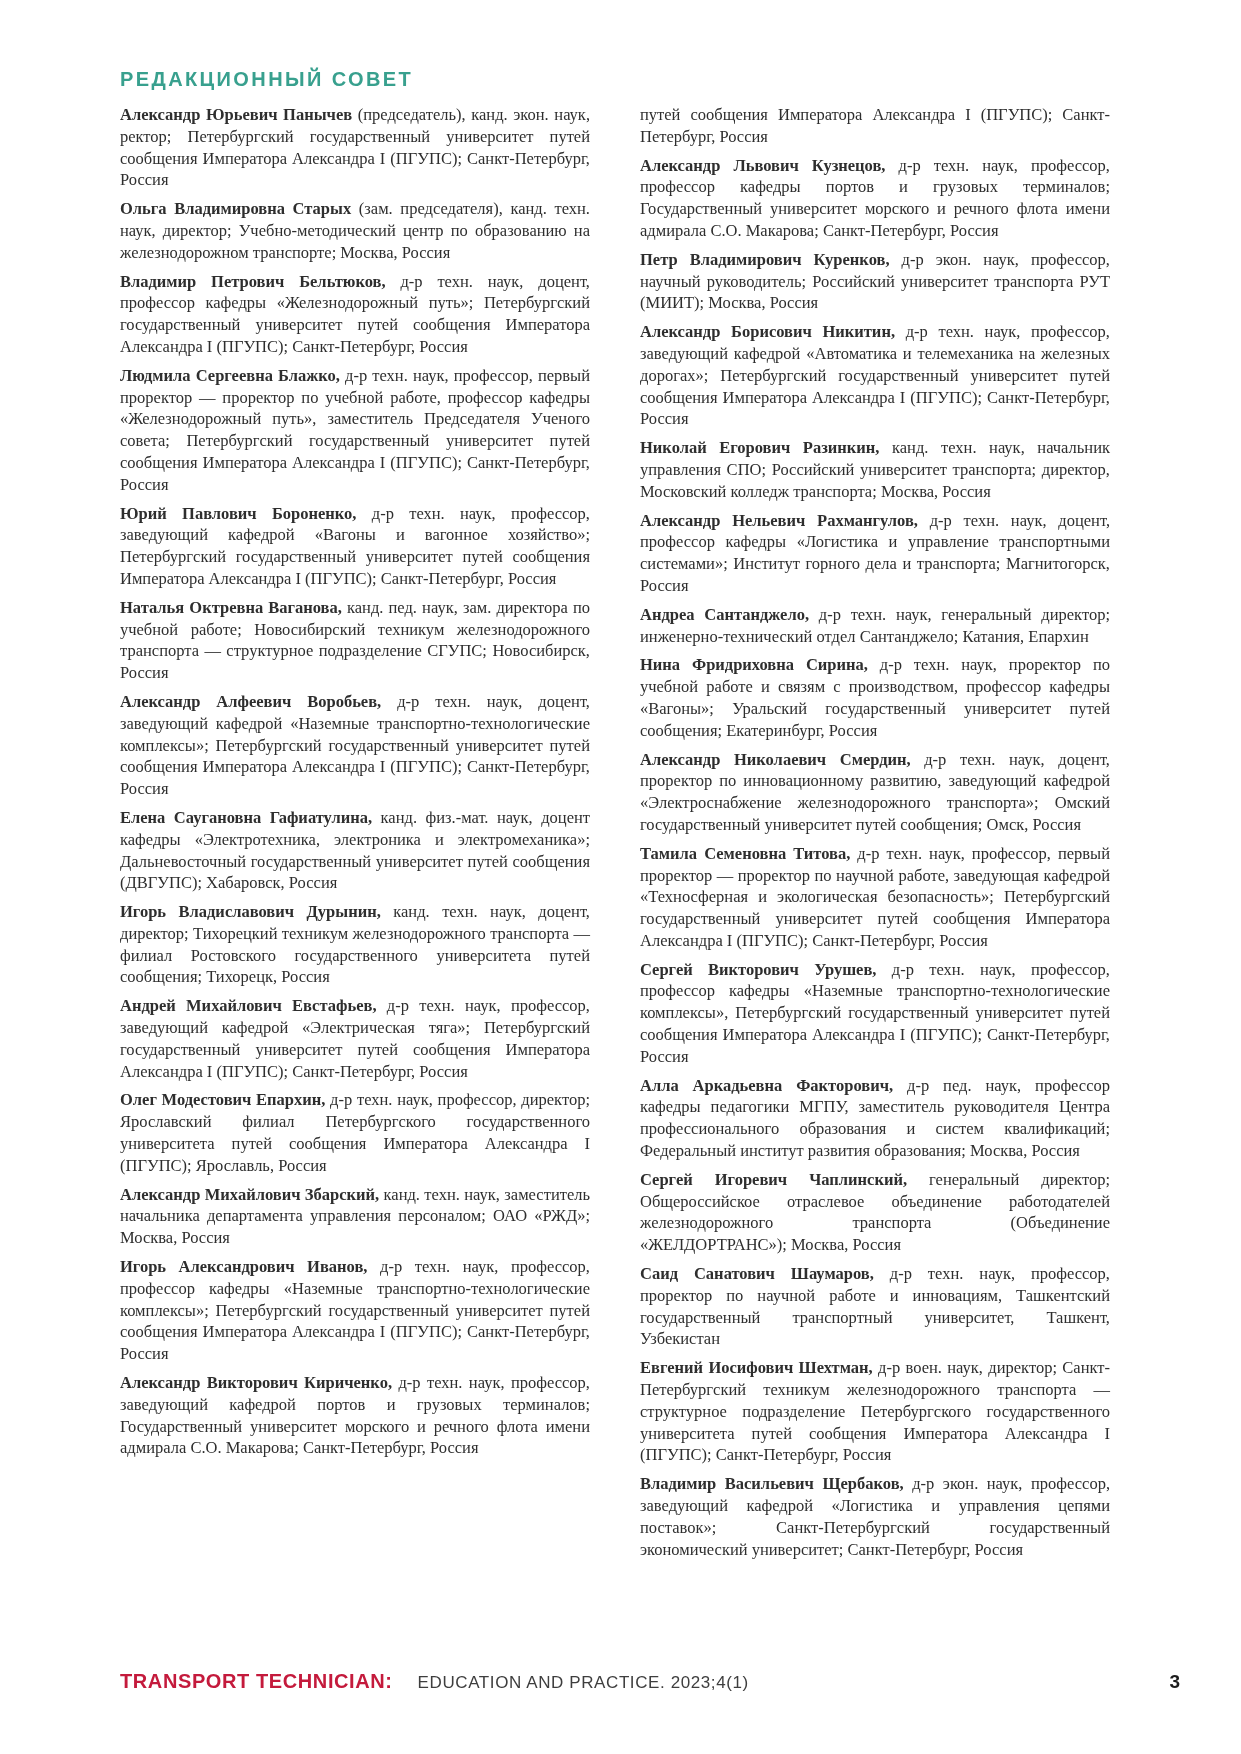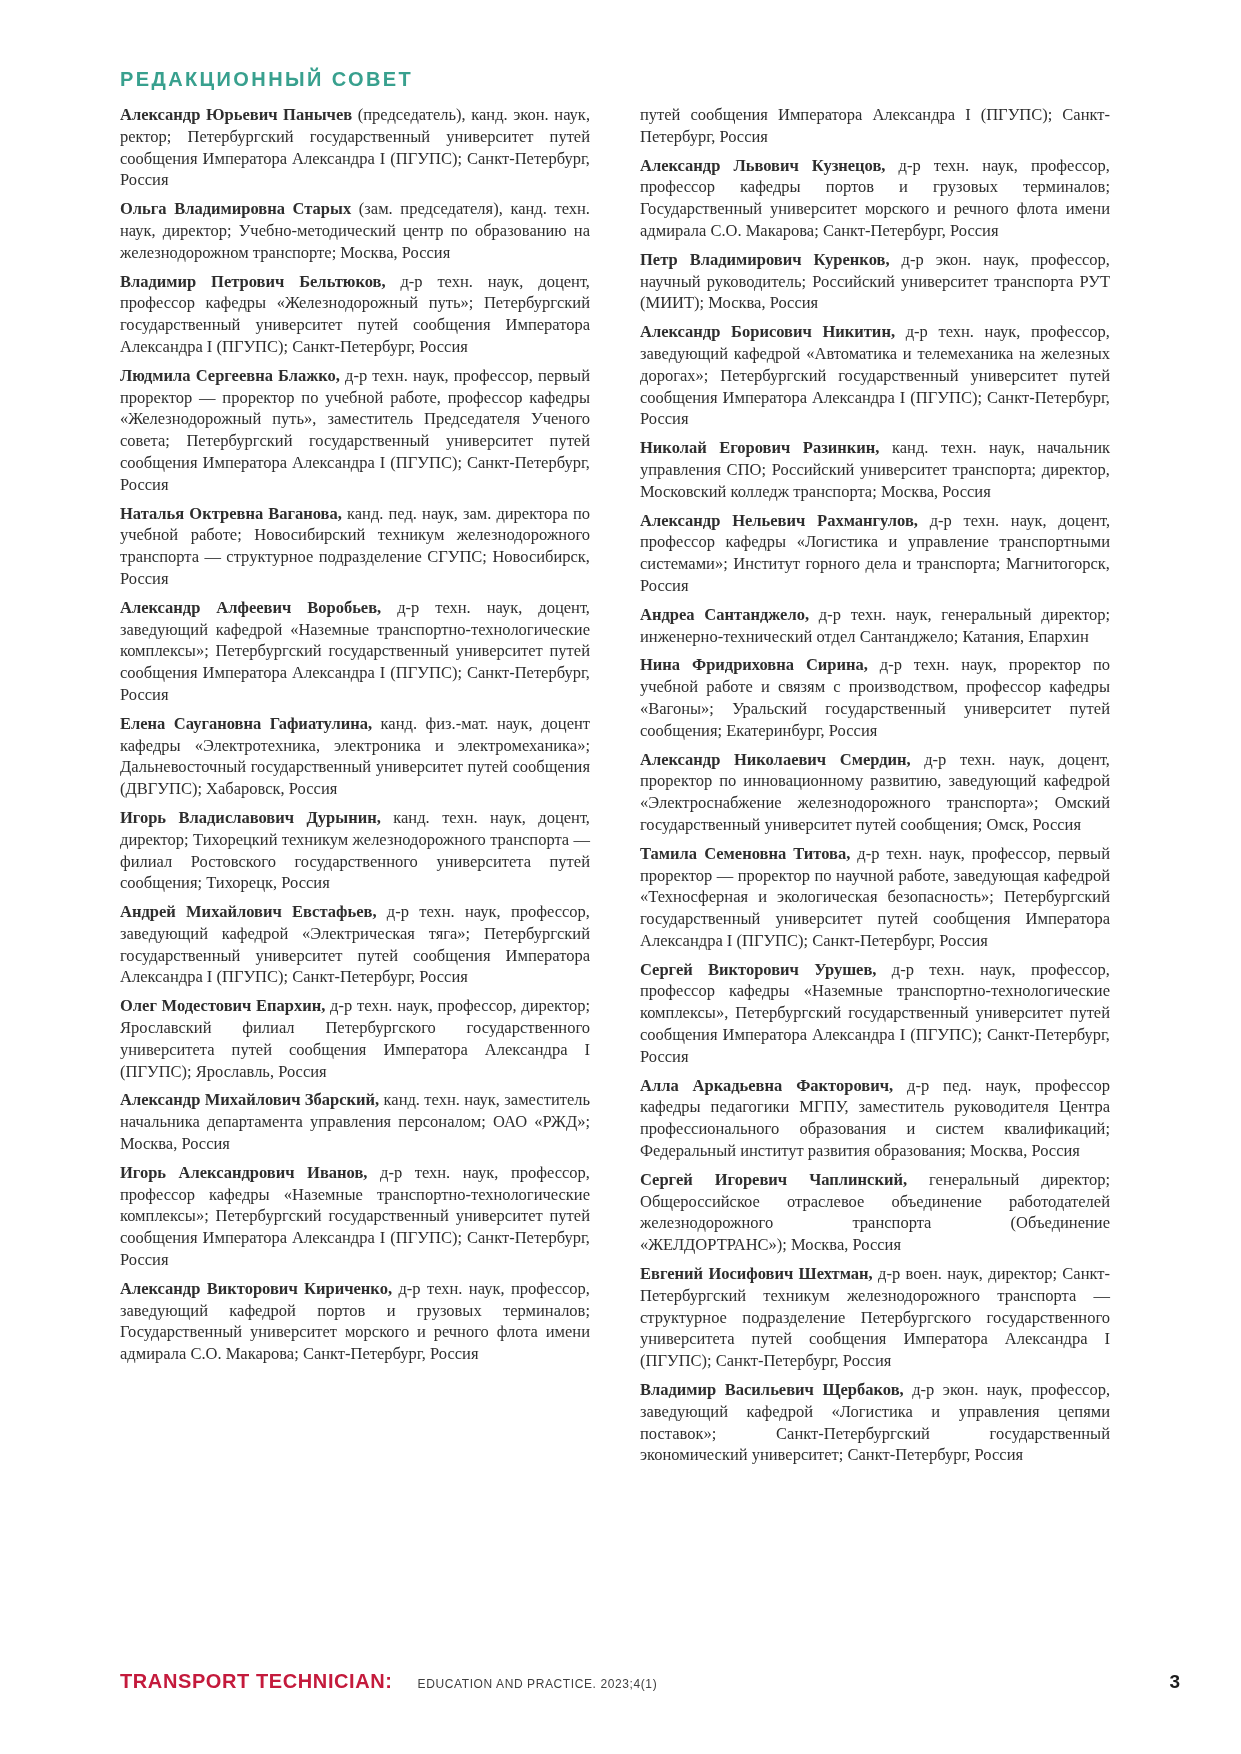--- a/index.html
+++ b/index.html
@@ -31,35 +31,36 @@
     text-align:justify;text-justify:inter-word;
     hyphens:auto;-webkit-hyphens:auto;
   }
   .entry b{font-weight:700;}
   .footer{
     position:absolute;left:120px;top:1670px;width:1060px;
     display:flex;justify-content:space-between;align-items:baseline;
     font-family:"Liberation Sans","DejaVu Sans",sans-serif;
   }
   .j-bold{color:var(--red);font-weight:700;font-size:20px;letter-spacing:0.6px;}
-  .j-rest{color:#3e3e3e;font-weight:400;font-size:12px;letter-spacing:0.6px;margin-left:7px;padding-left:18px;}
+  .j-rest{color:#3e3e3e;font-weight:400;font-size:17px;letter-spacing:0.6px;margin-left:7px;padding-left:18px;}
   .pageno{font-weight:700;font-size:19px;color:#1c1c1c;}
 </style>
 </head>
 <body>
 
 <div class="page">
   <div class="content">
     <h1 class="board-title">РЕДАКЦИОННЫЙ СОВЕТ</h1>
     <div class="columns">
       <div class="col">
           <p class="entry"><b>Александр Юрьевич Панычев</b><span> (председатель), канд. экон. наук, ректор; Петербургский государственный университет путей сообщения Императора Александра I (ПГУПС); Санкт-Петербург, Россия</span></p>
           <p class="entry"><b>Ольга Владимировна Старых</b><span> (зам. председателя), канд. техн. наук, директор; Учебно-методический центр по образованию на железнодорожном транспорте; Москва, Россия</span></p>
           <p class="entry"><b>Владимир Петрович Бельтюков,</b><span> д-р техн. наук, доцент, профессор кафедры «Железнодорожный путь»; Петербургский государственный университет путей сообщения Императора Александра I (ПГУПС); Санкт-Петербург, Россия</span></p>
           <p class="entry"><b>Людмила Сергеевна Блажко,</b><span> д-р техн. наук, профессор, первый проректор — проректор по учебной работе, профессор кафедры «Железнодорожный путь», заместитель Председателя Ученого совета; Петербургский государственный университет путей сообщения Императора Александра I (ПГУПС); Санкт-Петербург, Россия</span></p>
+          <p class="entry"><b>Юрий Павлович Бороненко,</b><span> д-р техн. наук, профессор, заведующий кафедрой «Вагоны и вагонное хозяйство»; Петербургский государственный университет путей сообщения Императора Александра I (ПГУПС); Санкт-Петербург, Россия</span></p>
           <p class="entry"><b>Наталья Октревна Ваганова,</b><span> канд. пед. наук, зам. директора по учебной работе; Новосибирский техникум железнодорожного транспорта — структурное подразделение СГУПС; Новосибирск, Россия</span></p>
           <p class="entry"><b>Александр Алфеевич Воробьев,</b><span> д-р техн. наук, доцент, заведующий кафедрой «Наземные транспортно-технологические комплексы»; Петербургский государственный университет путей сообщения Императора Александра I (ПГУПС); Санкт-Петербург, Россия</span></p>
           <p class="entry"><b>Елена Саугановна Гафиатулина,</b><span> канд. физ.-мат. наук, доцент кафедры «Электротехника, электроника и электромеханика»; Дальневосточный государственный университет путей сообщения (ДВГУПС); Хабаровск, Россия</span></p>
           <p class="entry"><b>Игорь Владиславович Дурынин,</b><span> канд. техн. наук, доцент, директор; Тихорецкий техникум железнодорожного транспорта — филиал Ростовского государственного университета путей сообщения; Тихорецк, Россия</span></p>
           <p class="entry"><b>Андрей Михайлович Евстафьев,</b><span> д-р техн. наук, профессор, заведующий кафедрой «Электрическая тяга»; Петербургский государственный университет путей сообщения Императора Александра I (ПГУПС); Санкт-Петербург, Россия</span></p>
           <p class="entry"><b>Олег Модестович Епархин,</b><span> д-р техн. наук, профессор, директор; Ярославский филиал Петербургского государственного университета путей сообщения Императора Александра I (ПГУПС); Ярославль, Россия</span></p>
           <p class="entry"><b>Александр Михайлович Збарский,</b><span> канд. техн. наук, заместитель начальника департамента управления персоналом; ОАО «РЖД»; Москва, Россия</span></p>
           <p class="entry"><b>Игорь Александрович Иванов,</b><span> д-р техн. наук, профессор, профессор кафедры «Наземные транспортно-технологические комплексы»; Петербургский государственный университет путей сообщения Императора Александра I (ПГУПС); Санкт-Петербург, Россия</span></p>
           <p class="entry"><b>Александр Викторович Кириченко,</b><span> д-р техн. наук, профессор, заведующий кафедрой портов и грузовых терминалов; Государственный университет морского и речного флота имени адмирала С.О. Макарова; Санкт-Петербург, Россия</span></p>
         </div>
@@ -70,20 +71,21 @@
           <p class="entry"><b>Александр Борисович Никитин,</b><span> д-р техн. наук, профессор, заведующий кафедрой «Автоматика и телемеханика на железных дорогах»; Петербургский государственный университет путей сообщения Императора Александра I (ПГУПС); Санкт-Петербург, Россия</span></p>
           <p class="entry"><b>Николай Егорович Разинкин,</b><span> канд. техн. наук, начальник управления СПО; Российский университет транспорта; директор, Московский колледж транспорта; Москва, Россия</span></p>
           <p class="entry"><b>Александр Нельевич Рахмангулов,</b><span> д-р техн. наук, доцент, профессор кафедры «Логистика и управление транспортными системами»; Институт горного дела и транспорта; Магнитогорск, Россия</span></p>
           <p class="entry"><b>Андреа Сантанджело,</b><span> д-р техн. наук, генеральный директор; инженерно-технический отдел Сантанджело; Катания, Епархин</span></p>
           <p class="entry"><b>Нина Фридриховна Сирина,</b><span> д-р техн. наук, проректор по учебной работе и связям с производством, профессор кафедры «Вагоны»; Уральский государственный университет путей сообщения; Екатеринбург, Россия</span></p>
           <p class="entry"><b>Александр Николаевич Смердин,</b><span> д-р техн. наук, доцент, проректор по инновационному развитию, заведующий кафедрой «Электроснабжение железнодорожного транспорта»; Омский государственный университет путей сообщения; Омск, Россия</span></p>
           <p class="entry"><b>Тамила Семеновна Титова,</b><span> д-р техн. наук, профессор, первый проректор — проректор по научной работе, заведующая кафедрой «Техносферная и экологическая безопасность»; Петербургский государственный университет путей сообщения Императора Александра I (ПГУПС); Санкт-Петербург, Россия</span></p>
           <p class="entry"><b>Сергей Викторович Урушев,</b><span> д-р техн. наук, профессор, профессор кафедры «Наземные транспортно-технологические комплексы», Петербургский государственный университет путей сообщения Императора Александра I (ПГУПС); Санкт-Петербург, Россия</span></p>
           <p class="entry"><b>Алла Аркадьевна Факторович,</b><span> д-р пед. наук, профессор кафедры педагогики МГПУ, заместитель руководителя Центра профессионального образования и систем квалификаций; Федеральный институт развития образования; Москва, Россия</span></p>
           <p class="entry"><b>Сергей Игоревич Чаплинский,</b><span> генеральный директор; Общероссийское отраслевое объединение работодателей железнодорожного транспорта (Объединение «ЖЕЛДОРТРАНС»); Москва, Россия</span></p>
+          <p class="entry"><b>Саид Санатович Шаумаров,</b><span> д-р техн. наук, профессор, проректор по научной работе и инновациям, Ташкентский государственный транспортный университет, Ташкент, Узбекистан</span></p>
           <p class="entry"><b>Евгений Иосифович Шехтман,</b><span> д-р воен. наук, директор; Санкт-Петербургский техникум железнодорожного транспорта — структурное подразделение Петербургского государственного университета путей сообщения Императора Александра I (ПГУПС); Санкт-Петербург, Россия</span></p>
           <p class="entry"><b>Владимир Васильевич Щербаков,</b><span> д-р экон. наук, профессор, заведующий кафедрой «Логистика и управления цепями поставок»; Санкт-Петербургский государственный экономический университет; Санкт-Петербург, Россия</span></p>
         </div>
     </div>
   </div>
 
   <div class="footer">
     <div>
       <span class="j-bold">TRANSPORT TECHNICIAN:</span><span class="j-rest">EDUCATION AND PRACTICE. 2023;4(1)</span>
     </div>

